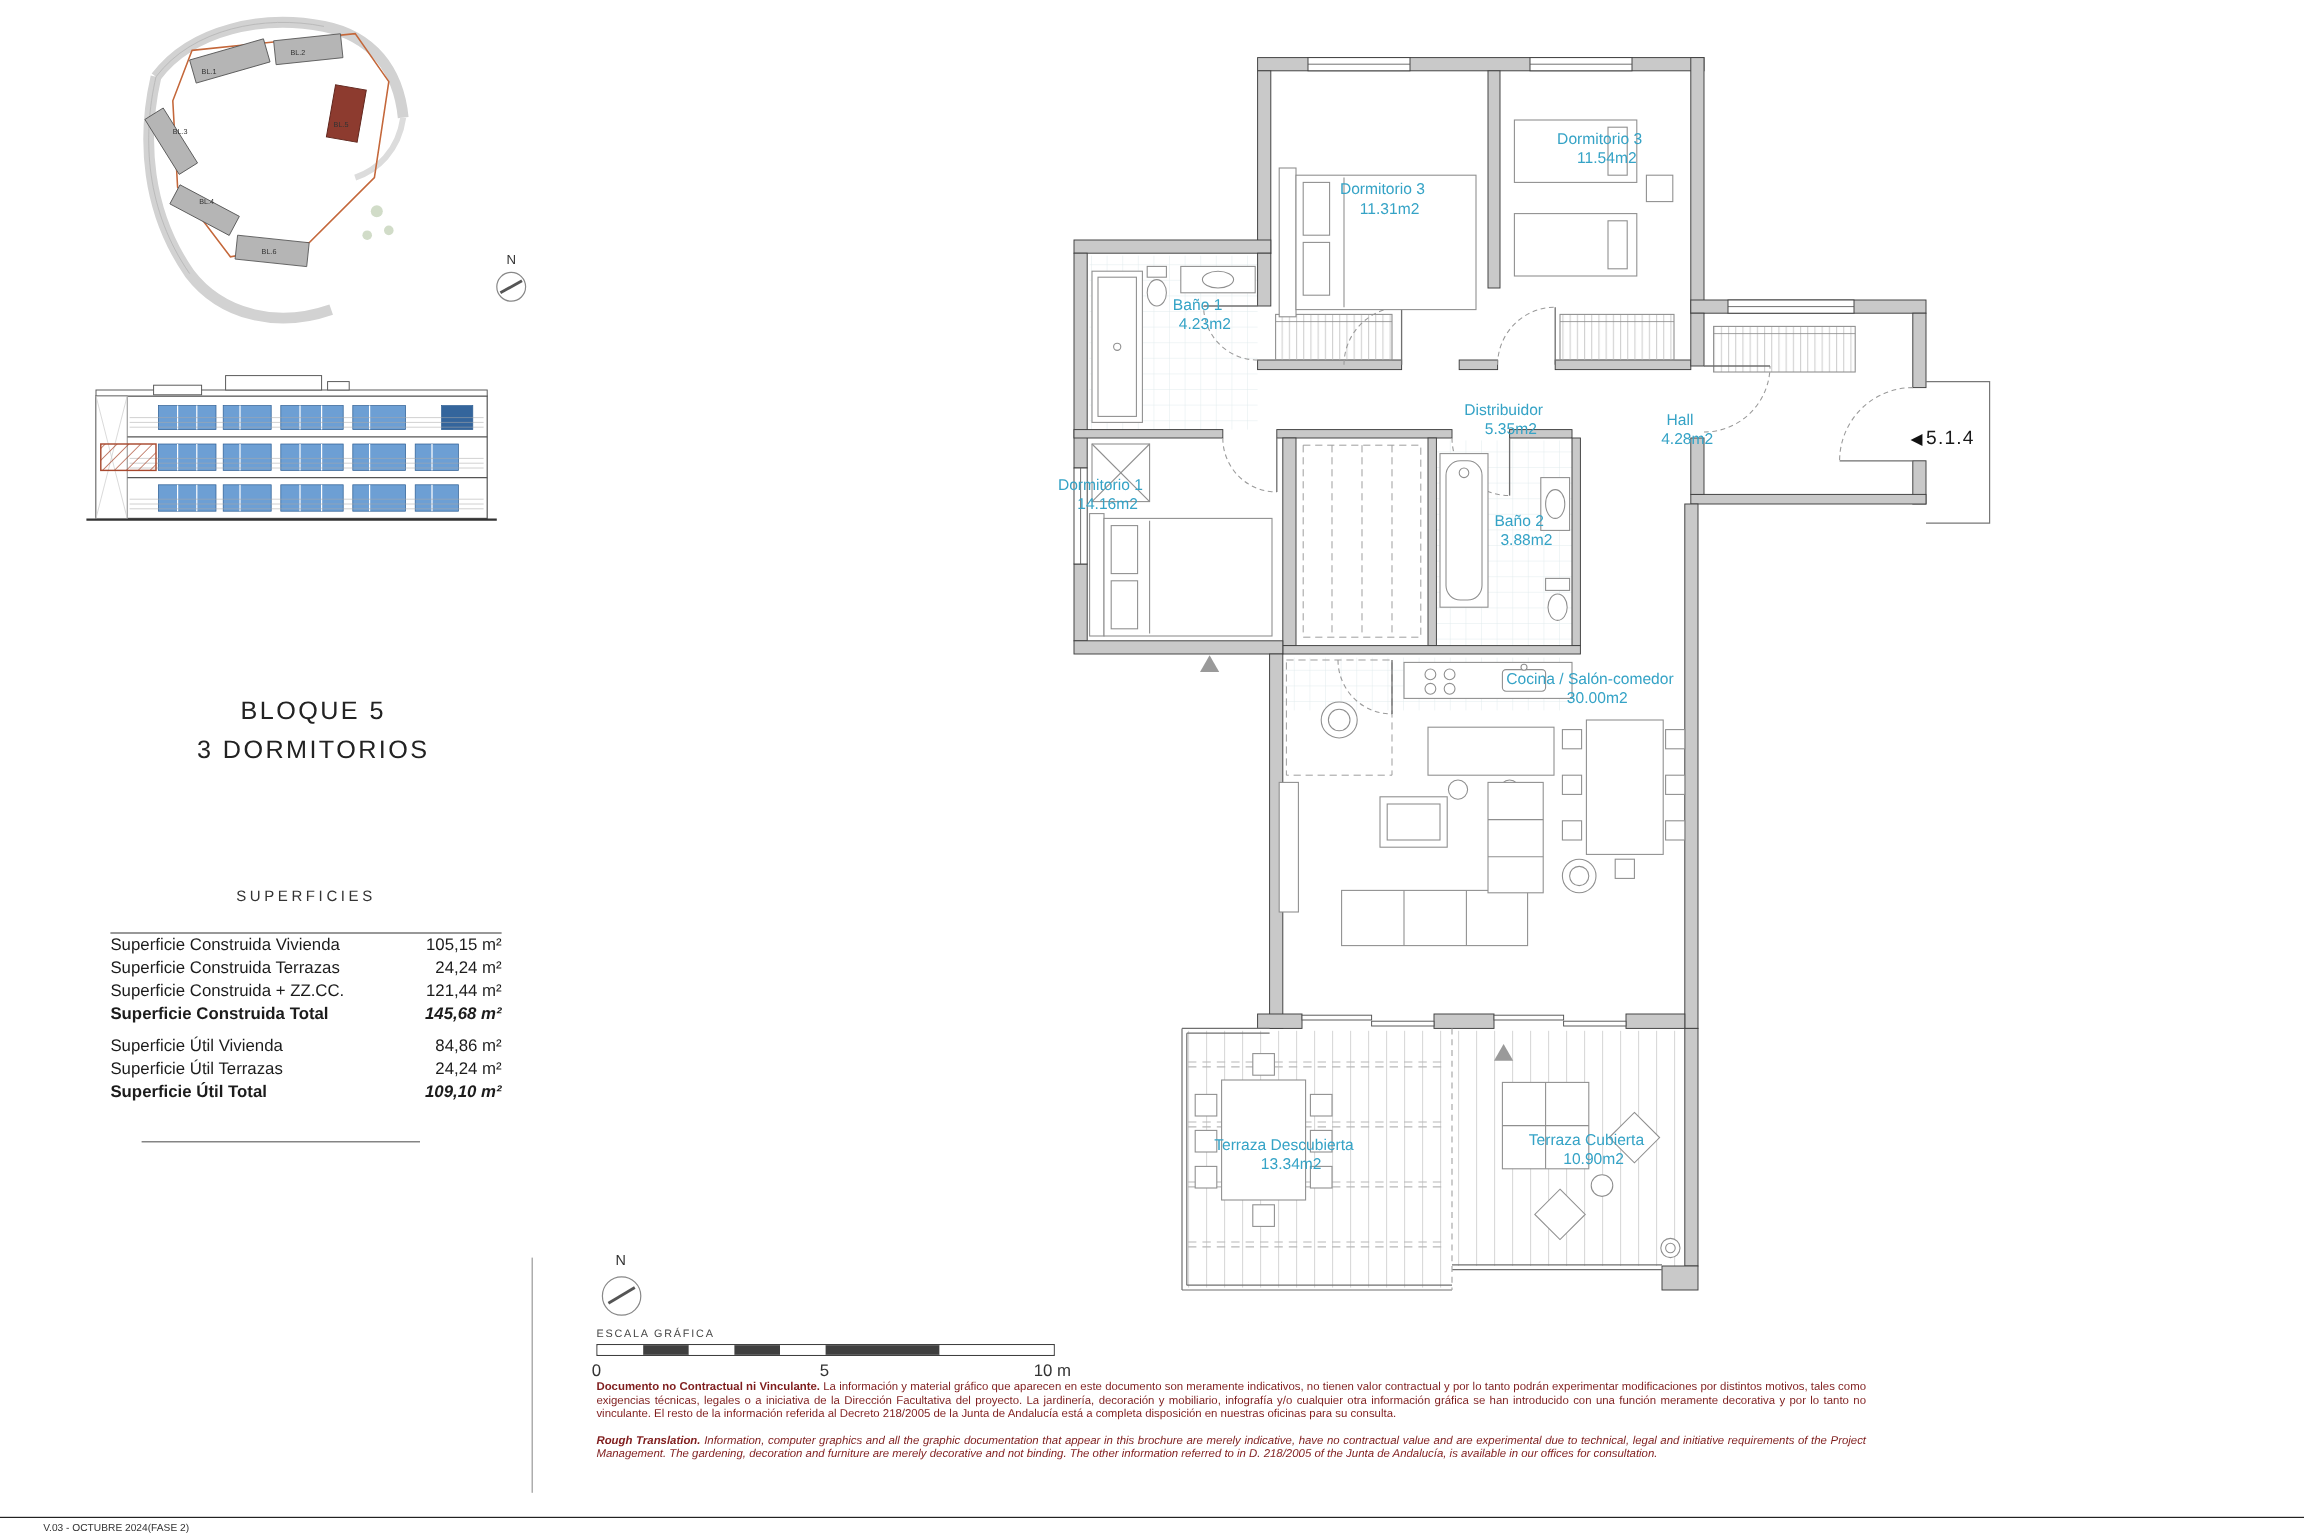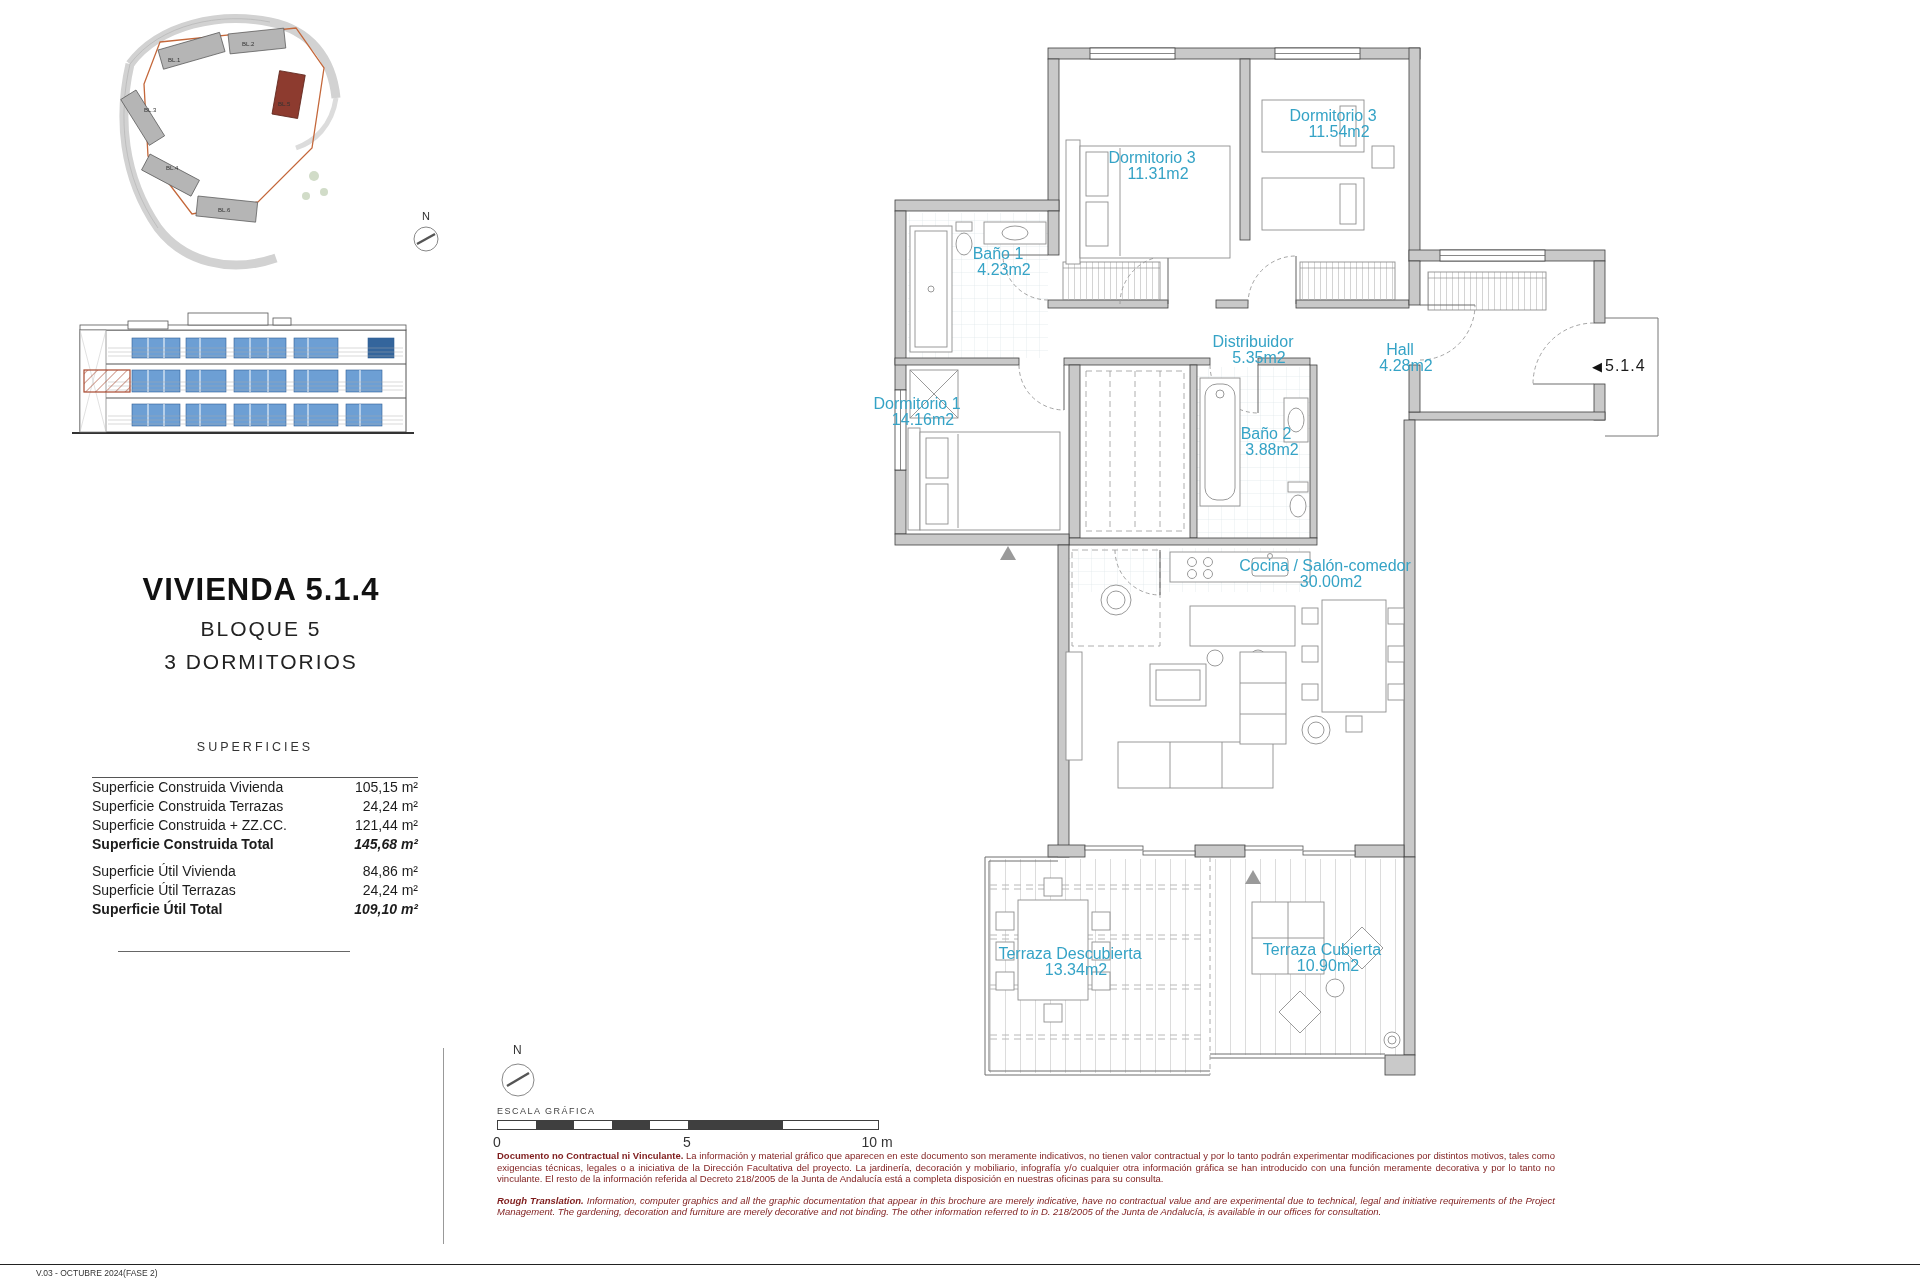--- a/index.html
+++ b/index.html
@@ -17,21 +17,21 @@
   .srow .lab{text-align:left;}
   .srow .val{text-align:right;}
   .srow.total{font-weight:bold;}
   .srow.total .val{font-style:italic;}
   .gap-above{margin-top:8px;}
   .decree-rule{left:118px;top:951px;width:232px;border-top:1px solid #666;height:0;}
   .decree{left:92px;top:966px;width:326px;font-size:13.5px;color:#111;}
   .decree .dhead{font-weight:bold;line-height:20px;margin-bottom:2px;}
   .decree .srow .val{font-weight:bold;font-style:italic;}
   
-  .rlabel{position:absolute;transform:translateX(-50%);text-align:center;font-size:16px;line-height:16px;white-space:nowrap;}
+  .rlabel{position:absolute;transform:translateX(-50%);text-align:center;font-size:13px;line-height:16px;white-space:nowrap;}
   .rlabel .rarea{display:block;padding-left:12px;}
   .rlabel .rname{display:block;}
   
   .unit-marker{left:1592px;top:357px;font-size:16px;color:#1a1a1a;letter-spacing:1px;}
   .unit-marker .tri{font-size:13px;margin-right:2px;color:#111;}
   
   .escala-label{left:497px;top:1106px;font-size:9px;letter-spacing:1.5px;color:#444;}
   .scalebar{left:497px;top:1120px;width:380px;height:8px;border:1px solid #3f3f3f;display:flex;box-sizing:content-box;background:#fff;}
   .scalebar .seg{height:100%;}
   .tick{position:absolute;top:1134px;transform:translateX(-50%);font-size:14px;color:#333;}
@@ -152,21 +152,20 @@
         <line x1="40" y1="86" x2="335" y2="86"></line>
         <line x1="40" y1="90" x2="335" y2="90"></line>
       <line x1="40" y1="116" x2="335" y2="116"></line>
         <line x1="40" y1="120" x2="335" y2="120"></line>
         <line x1="40" y1="124" x2="335" y2="124"></line>
     </g>
     <rect x="16" y="70" width="46" height="22" fill="url(#hatchred)" stroke="#a8492f" stroke-width="1.2"></rect>
   </svg>
 
   <div class="abs title-block">
-    <div class="title-main">VIVIENDA 5.1.4</div>
     <div class="title-sub">BLOQUE 5</div>
     <div class="title-sub">3 DORMITORIOS</div>
   </div>
 
   <div class="abs sup-header">SUPERFICIES</div>
   <div class="abs sup-table">
     <div class="srow">
         <span class="lab">Superficie Construida Vivienda</span>
         <span class="val">105,15 m²</span>
       </div>

